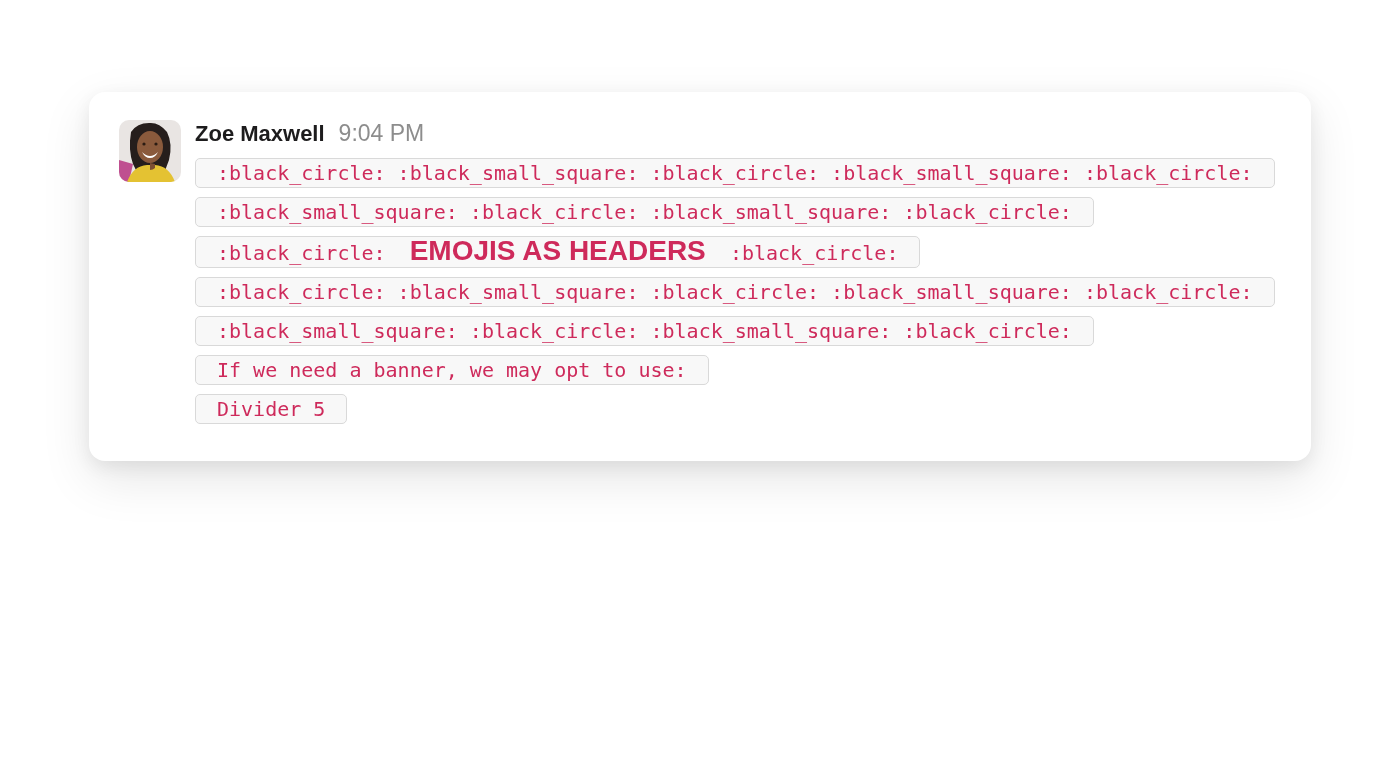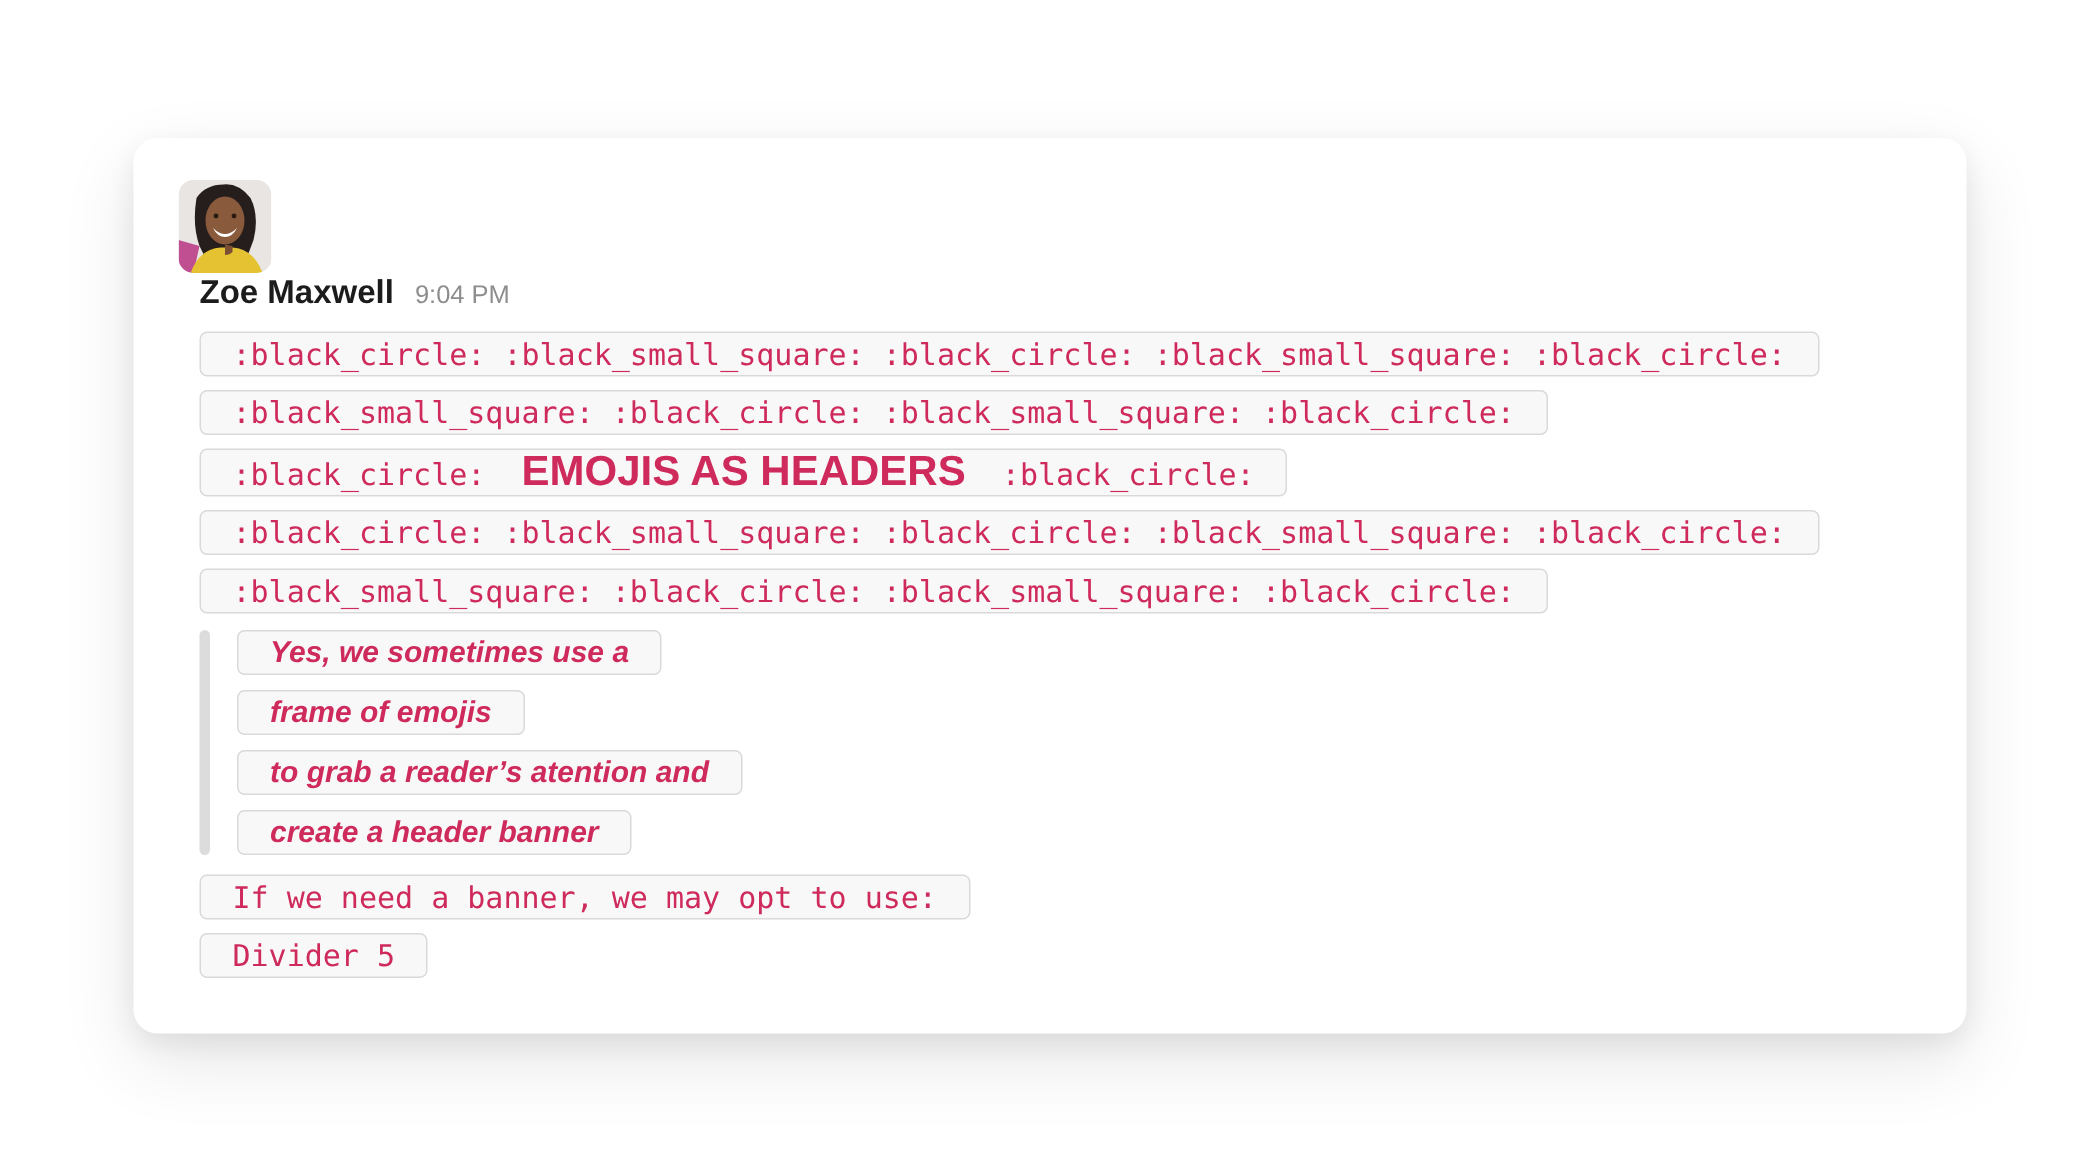--- a/index.html
+++ b/index.html
@@ -24,21 +24,20 @@
   }
   .card{
     width:1222px;
     margin:0 auto;
     background:#ffffff;
     border-radius:16px;
     box-shadow:0 6px 18px rgba(0,0,0,0.07), 0 18px 50px rgba(0,0,0,0.10);
     padding:28px 30px 28px 30px;
     display:flex;
     align-items:flex-start;
-    flex-direction:column;
   }
   .avatar{
     width:62px;height:62px;
     border-radius:10px;
     overflow:hidden;
     flex:0 0 62px;
     cursor:pointer;
   }
   .avatar svg{display:block;}
   .content{
@@ -52,21 +51,21 @@
     margin:0 0 11px 0;
     line-height:26px;
   }
   .author{
     font-weight:bold;
     font-size:22px;
     color:var(--name-color);
     cursor:pointer;
   }
   .timestamp{
-    font-size:17px;
+    font-size:23px;
     color:var(--ts-color);
     margin-left:14px;
     cursor:pointer;
   }
   .line{margin:0 0 9px 0;}
   .chip{
     display:inline-block;
     background:var(--chip-bg);
     border:1px solid var(--chip-border);
     border-radius:5px;
@@ -132,28 +131,19 @@
       <div class="msg-header">
         <span class="author">Zoe Maxwell</span>
         <span class="timestamp">9:04 PM</span>
       </div>
       <div id="message-body">
           <div class="line"><span class="chip code">:black_circle: :black_small_square: :black_circle: :black_small_square: :black_circle:</span></div>
           <div class="line"><span class="chip code">:black_small_square: :black_circle: :black_small_square: :black_circle:</span></div>
           <div class="line"><span class="chip code"><span>:black_circle:  </span><span class="bold-header">EMOJIS AS HEADERS</span><span>  :black_circle:</span></span></div>
           <div class="line"><span class="chip code">:black_circle: :black_small_square: :black_circle: :black_small_square: :black_circle:</span></div>
           <div class="line"><span class="chip code">:black_small_square: :black_circle: :black_small_square: :black_circle:</span></div>
-          <div class="quote">
-            <div class="quote-bar"></div>
-            <div class="quote-lines">
-              <div class="line"><span class="chip quote-chip">Yes, we sometimes use a</span></div>
-              <div class="line"><span class="chip quote-chip">frame of emojis</span></div>
-              <div class="line"><span class="chip quote-chip">to grab a reader’s atention and</span></div>
-              <div class="line"><span class="chip quote-chip">create a header banner</span></div>
-            </div>
-          </div>
           <div class="line"><span class="chip code">If we need a banner, we may opt to use:</span></div>
           <div class="line"><span class="chip code">Divider 5</span></div>
         </div>
     </div>
 
   </div>
 </div>
 
 </body></html>

